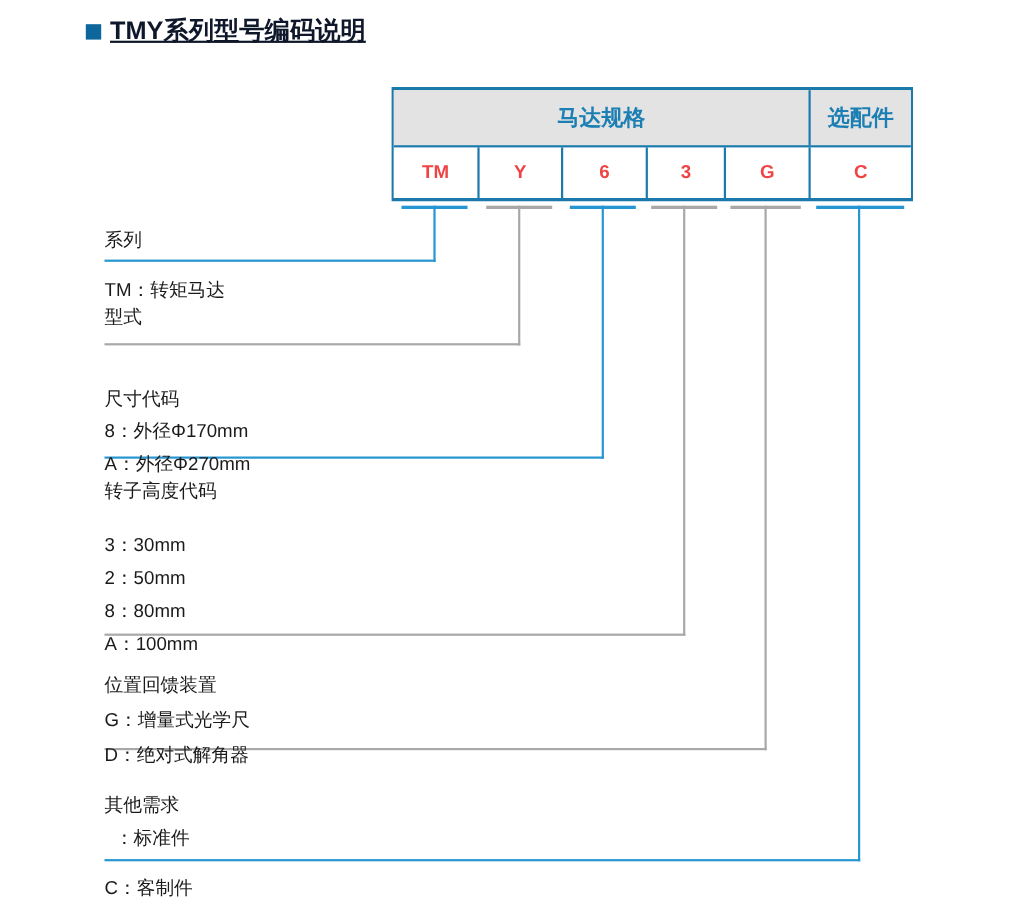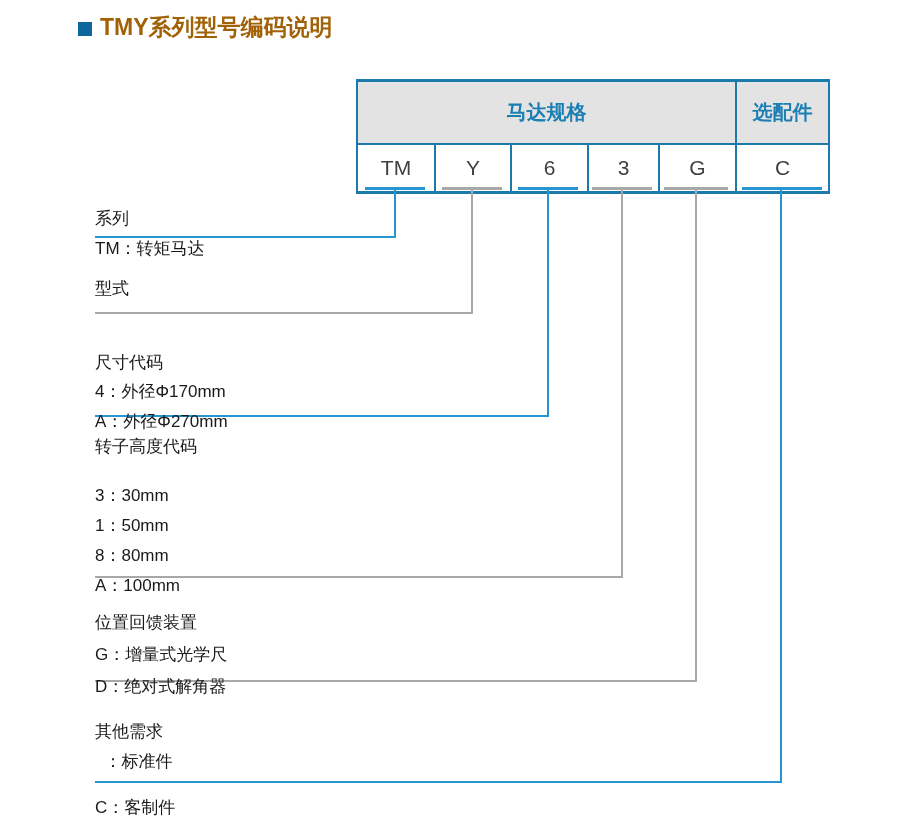--- a/index.html
+++ b/index.html
@@ -14,38 +14,38 @@
   }
   html,body{margin:0;padding:0;background:#fff;}
   .canvas{
     position:relative;width:918px;height:829px;background:var(--page_bg);
     font-family:"Liberation Sans","DejaVu Sans",sans-serif;overflow:hidden;
   }
   
   .bullet{position:absolute;left:78px;top:22px;width:14px;height:14px;background:var(--bullet);}
   .page-title{
     position:absolute;left:100px;top:11px;margin:0;
-    font-size:23px;line-height:32px;font-weight:bold;color:#a16207;white-space:pre;
+    font-size:23px;line-height:32px;font-weight:bold;color:#0f172a;white-space:pre;text-decoration:underline;
   }
   
   .code-table{
     position:absolute;left:356px;top:79px;width:474px;box-sizing:border-box;
     border:3px solid var(--table_border);border-left-width:2px;border-right-width:2px;
   }
-  .thead{display:flex;height:61px;background:var(--header_bg);}
+  .thead{display:flex;height:50px;background:var(--header_bg);}
   .th{
     display:flex;align-items:center;justify-content:center;box-sizing:border-box;
     font-size:20px;font-weight:bold;color:var(--header_text);white-space:pre;
   }
   .th-motor{width:377px;}
   .th-opt{flex:1;border-left:2px solid var(--table_border);}
   .trow{display:flex;height:46px;background:#fff;border-top:2px solid var(--table_border);}
   .td{
     display:flex;align-items:center;justify-content:center;box-sizing:border-box;
-    font-size:21px;font-weight:normal;color:#404040;white-space:pre;flex:none;
+    font-size:17px;font-weight:bold;color:#ef4444;white-space:pre;flex:none;
   }
   .td + .td{border-left:2px solid var(--table_border);}
   .td-last{flex:1;}
   
   .hbar{position:absolute;top:187px;height:3px;}
   .vline{position:absolute;top:187px;width:2px;}
   .uline{position:absolute;left:95px;height:2px;}
   .c-blue{background:var(--line_blue);}
   .c-gray{background:var(--line_gray);}
   
@@ -92,31 +92,31 @@
   <div class="vline c-blue" style="left:780px;height:596px"></div>
 
   <div class="uline c-blue" style="top:236px;width:301px"></div>
   <div class="uline c-gray" style="top:312px;width:378px"></div>
   <div class="uline c-blue" style="top:415px;width:454px"></div>
   <div class="uline c-gray" style="top:576px;width:528px"></div>
   <div class="uline c-gray" style="top:680px;width:602px"></div>
   <div class="uline c-blue" style="top:781px;width:687px"></div>
 
   <div class="tline" style="top:183px">系列</div>
-  <div class="tline" style="top:213px">TM：转矩马达</div>
+  <div class="tline" style="top:228px">TM：转矩马达</div>
 
   <div class="tline" style="top:253px">型式</div>
 
   <div class="tline" style="top:327px">尺寸代码</div>
-  <div class="tline" style="top:356px">4：外径Φ170mm</div>
+  <div class="tline" style="top:356px">8：外径Φ170mm</div>
   <div class="tline" style="top:386px">A：外径Φ270mm</div>
 
   <div class="tline" style="top:411px">转子高度代码</div>
   <div class="tline" style="top:460px">3：30mm</div>
-  <div class="tline" style="top:490px">1：50mm</div>
+  <div class="tline" style="top:490px">2：50mm</div>
   <div class="tline" style="top:520px">8：80mm</div>
   <div class="tline" style="top:550px">A：100mm</div>
 
   <div class="tline" style="top:587px">位置回馈装置</div>
   <div class="tline" style="top:619px">G：增量式光学尺</div>
   <div class="tline" style="top:651px">D：绝对式解角器</div>
 
   <div class="tline" style="top:696px">其他需求</div>
   <div class="tline" style="top:726px">  ：标准件</div>
   <div class="tline" style="top:772px">C：客制件</div>

